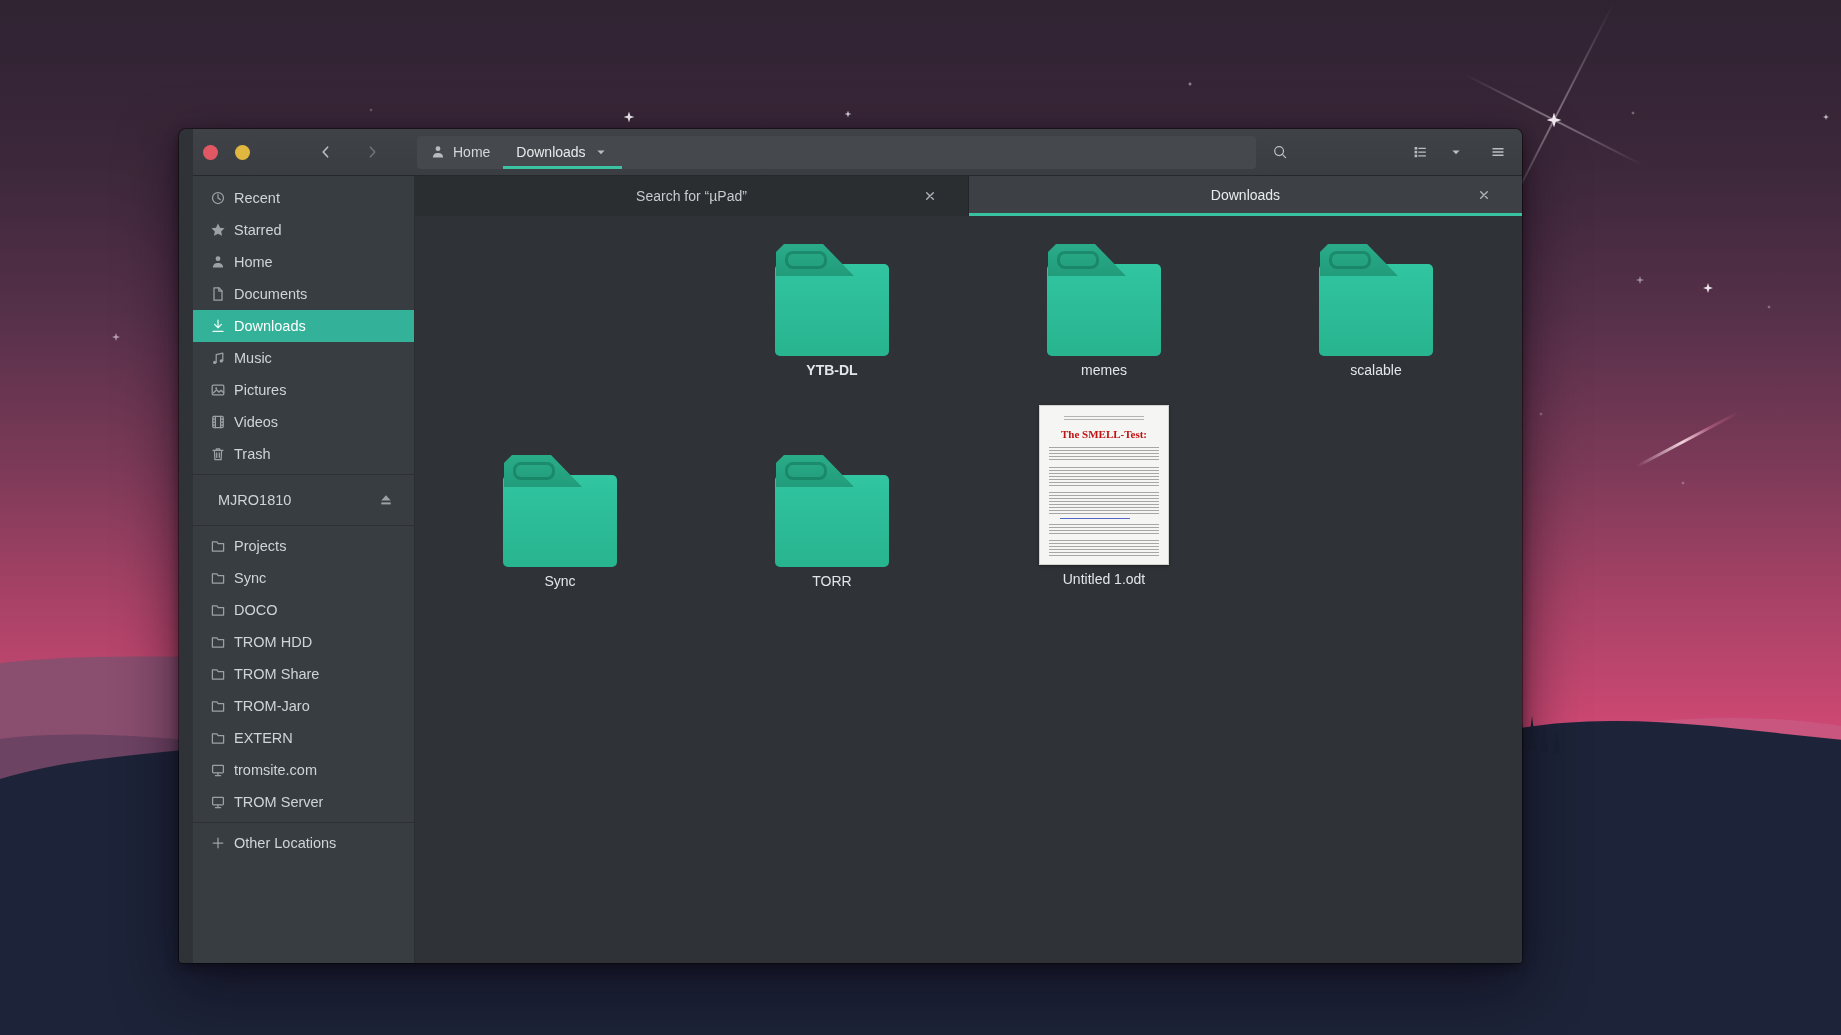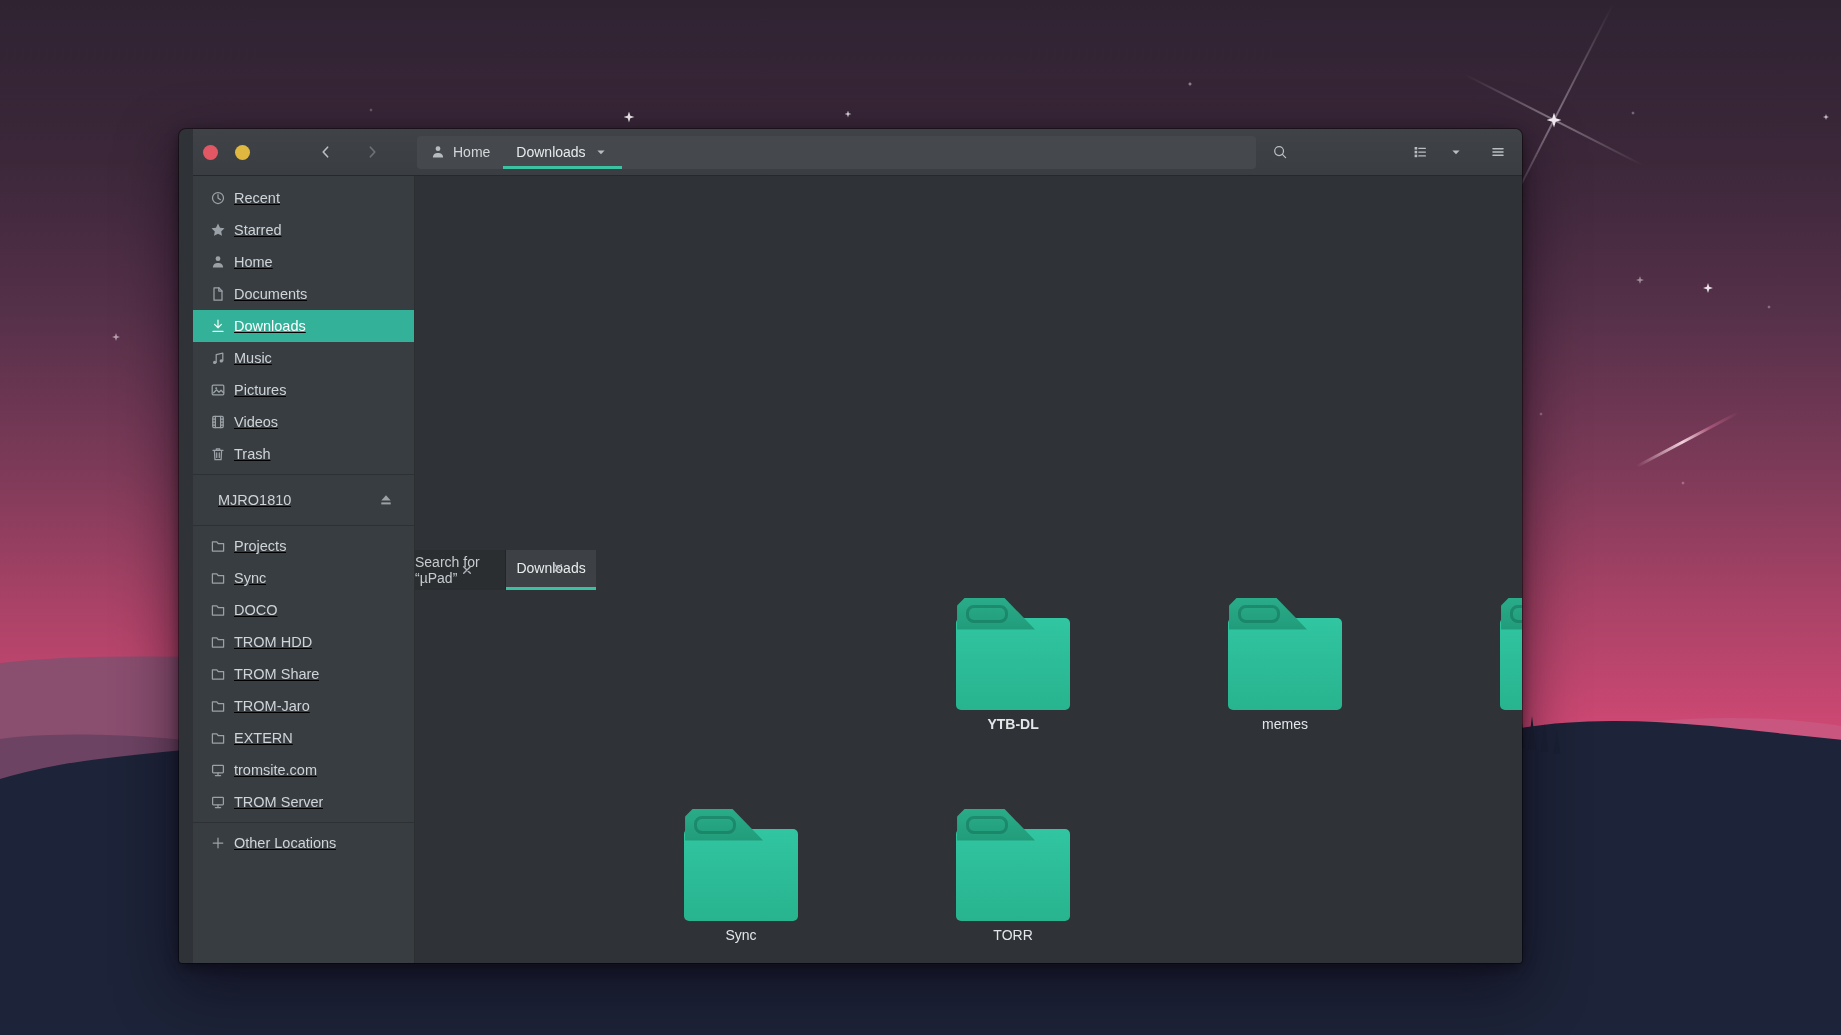--- a/index.html
+++ b/index.html
@@ -32,32 +32,32 @@
   .path-seg{display:flex;align-items:center;gap:7px;padding:0 13px;color:#d3d7da;font-size:14px;}
   .path-seg .icon{color:#b7bcc0;}
   .path-seg.current{border-bottom:3px solid #3ac2a2;padding-top:3px;box-sizing:border-box;color:#e8ebec;}
   .tool-btn{width:24px;height:28px;display:flex;align-items:center;justify-content:center;color:#b9bec3;flex:none;}
   .tool-btn.search{margin-left:12px;}
   .tool-btn.viewmode{margin-left:116px;}
   .tool-btn.viewdrop{margin-left:12px;}
   .tool-btn.menu{margin-left:18px;}
   
   .body-row{flex:1;display:flex;min-height:0;}
-  .sidebar{width:222px;flex:none;background:#383d41;border-right:1px solid #2b2f32;padding-top:6px;box-sizing:border-box;text-decoration:underline;}
+  .sidebar{width:222px;flex:none;background:#383d41;border-right:1px solid #2b2f32;padding-top:6px;box-sizing:border-box;}
   .side-item{height:32px;display:flex;align-items:center;padding:0 12px 0 17px;color:#cfd4d8;font-size:14.5px;}
   .side-item .icon{width:16px;height:16px;margin-right:8px;color:#9ba2a7;flex:none;display:flex;}
   .side-item.no-icon .side-label{margin-left:8px;}
   .side-item.device{height:42px;}
   .side-item.selected{background:#34b299;color:#fff;}
   .side-item.selected .icon{color:#ecfaf5;}
   .side-label{white-space:nowrap;overflow:hidden;}
   .eject-btn{margin-left:auto;color:#b6bbc0;display:flex;}
   .side-sep{height:1px;background:#2d3134;margin:4px 0;}
   
-  .main{flex:1;display:flex;flex-direction:row;min-width:0;align-items:center;}
+  .main{flex:1;display:flex;flex-direction:column;min-width:0;}
   .tabbar{height:40px;flex:none;display:flex;background:#2b2e31;}
   .tab{flex:1;position:relative;display:flex;align-items:center;justify-content:center;
     background:#2b2e31;border-right:1px solid #232629;box-sizing:border-box;color:#c6cbcf;font-size:14px;}
   .tab.active{background:#3d4145;border-bottom:3px solid #38c2a2;color:#e9eced;border-right:none;}
   .tab-close{position:absolute;right:30px;top:50%;transform:translateY(-50%);color:#aeb3b8;display:flex;}
   .content{flex:1;position:relative;background:#2f3337;}
   
   .file-item{position:absolute;width:160px;display:flex;flex-direction:column;align-items:center;}
   .folder-icon{width:114px;height:112px;position:relative;}
   .f-body{position:absolute;left:0;top:20px;width:114px;height:92px;border-radius:5px;
@@ -423,16 +423,29 @@
           </div>
           <div class="file-item" style="left: 337px; top: 239px;">
             <div class="folder-icon">
               <div class="f-body"></div>
               <div class="f-tab">
                 <div class="f-pill"></div>
               </div>
             </div>
             <div class="file-label">TORR</div>
           </div>
+          <div class="file-item" style="left: 609px; top: 189px;">
+            <div class="doc-page">
+              <div class="doc-mini"></div>
+              <div class="doc-title">The SMELL-Test:</div>
+              <div class="doc-lines" style="height:16px"></div>
+              <div class="doc-lines" style="height:22px"></div>
+              <div class="doc-lines" style="height:26px"></div>
+              <div class="doc-link"></div>
+              <div class="doc-lines" style="height:12px"></div>
+              <div class="doc-lines" style="height:18px;margin-bottom:0"></div>
+            </div>
+            <div class="file-label">Untitled 1.odt</div>
+          </div>
         </div>
     </div>
   </div>
 </div>
 
 </body></html>

